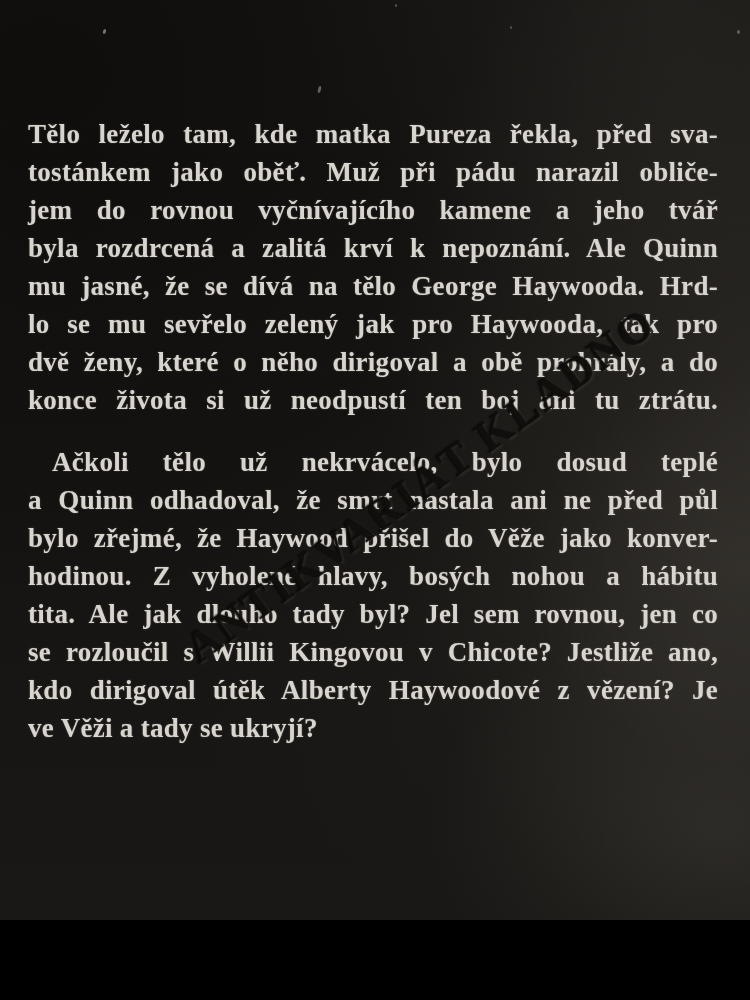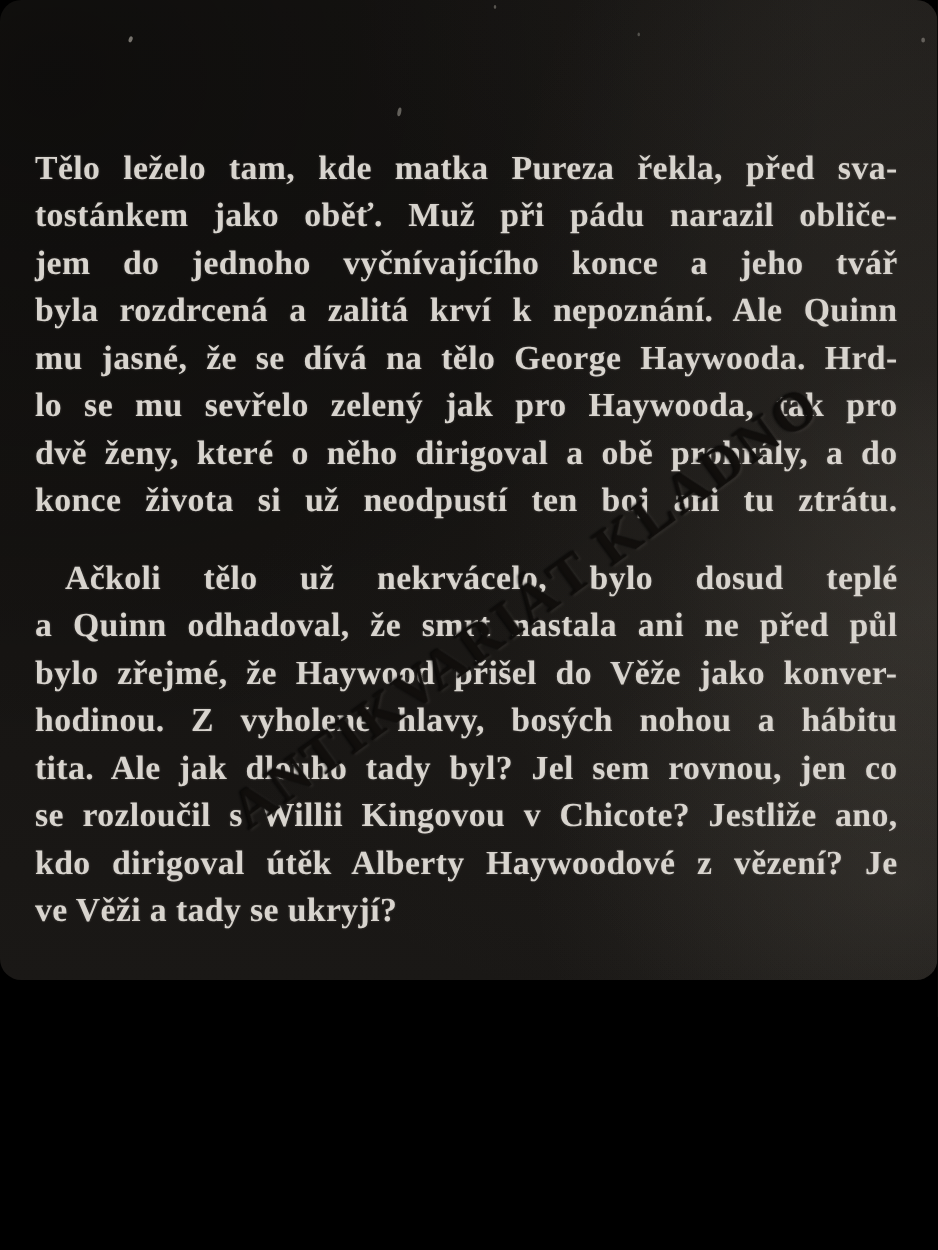--- a/index.html
+++ b/index.html
@@ -5,32 +5,31 @@
   html, body {
     margin: 0; padding: 0;
     width: 750px; height: 1000px;
     overflow: hidden;
     background: #000;
     font-family: "Liberation Serif", serif;
   }
 
   .photo {
     position: relative;
-    width: 750px; height: 784px;
+    width: 750px; height: 920px;
     background-color: #171513;
     background-image:
       radial-gradient(620px 900px at 101% 45%, rgba(108,103,94,0.22), transparent 62%),
       radial-gradient(420px 320px at 96% 90%, rgba(115,110,99,0.18), transparent 70%),
       radial-gradient(300px 260px at 100% 62%, rgba(130,124,112,0.14), transparent 75%),
       radial-gradient(520px 420px at 86% 1%, rgba(84,81,74,0.10), transparent 70%),
       radial-gradient(560px 360px at 78% 70%, rgba(92,88,79,0.08), transparent 75%),
       radial-gradient(900px 760px at 6% 8%, rgba(0,0,0,0.38), transparent 72%),
       linear-gradient(180deg, #181614 0%, #161412 55%, #1a1816 100%);
     overflow: hidden;
-    border-radius: 17px;
   }
 
   .page-text {
     position: absolute;
     left: 28px; top: 115px;
     width: 690px;
     color: #d8d4ce;
     font-weight: 700;
     font-size: 27px;
     letter-spacing: 0.3px;
@@ -91,21 +90,21 @@
   .speck.s6 { left: 555px; top: 958px; width: 2px; height: 2px; opacity: 0.35; }
 </style>
 </head>
 <body>
 
 <div class="photo">
 
   <div class="page-text">
     <div class="line">Tělo leželo tam, kde matka Pureza řekla, před sva-</div>
     <div class="line">tostánkem jako oběť. Muž při pádu narazil obliče-</div>
-    <div class="line">jem do jednoho vyčnívajícího konce a jeho tvář</div>
+    <div class="line">jem do rovnou vyčnívajícího kamene a jeho tvář</div>
     <div class="line">byla rozdrcená a zalitá krví k nepoznání. Ale Quinn</div>
     <div class="line">mu jasné, že se dívá na tělo George Haywooda. Hrd-</div>
     <div class="line">lo se mu sevřelo zelený jak pro Haywooda, tak pro</div>
     <div class="line">dvě ženy, které o něho dirigoval a obě prohrály, a do</div>
     <div class="line">konce života si už neodpustí ten boj ani tu ztrátu.</div>
     <div class="line indent">Ačkoli tělo už nekrvácelo, bylo dosud teplé</div>
     <div class="line">a Quinn odhadoval, že smrt nastala ani ne před půl</div>
     <div class="line">bylo zřejmé, že Haywood přišel do Věže jako konver-</div>
     <div class="line">hodinou. Z vyholené hlavy, bosých nohou a hábitu</div>
     <div class="line">tita. Ale jak dlouho tady byl? Jel sem rovnou, jen co</div>

